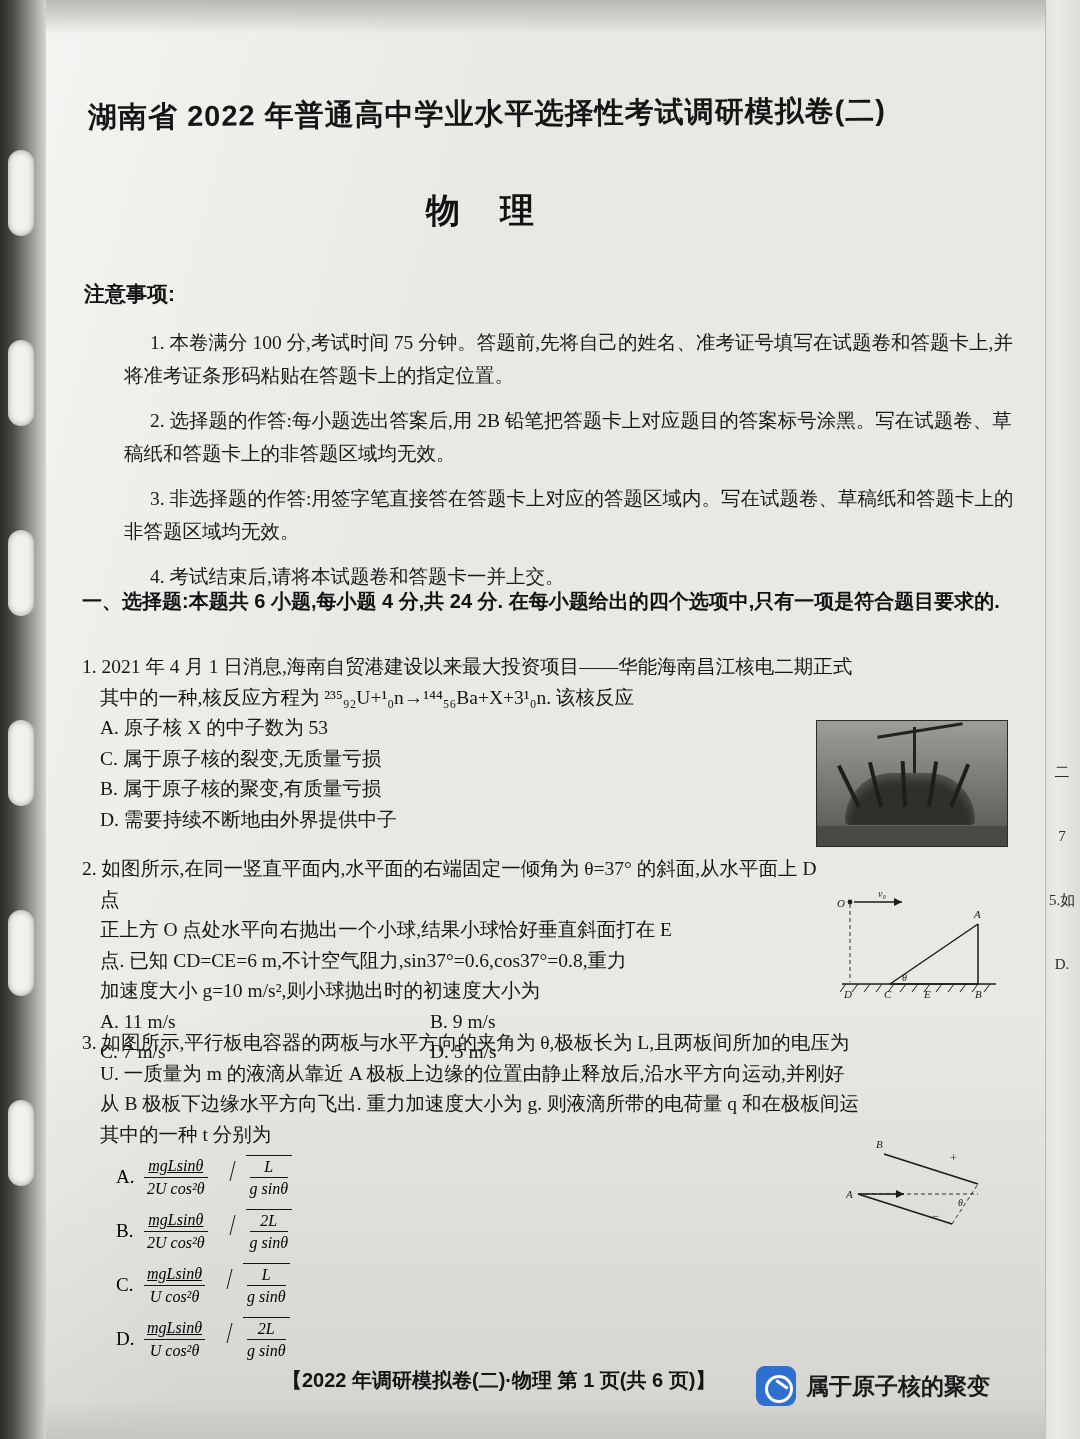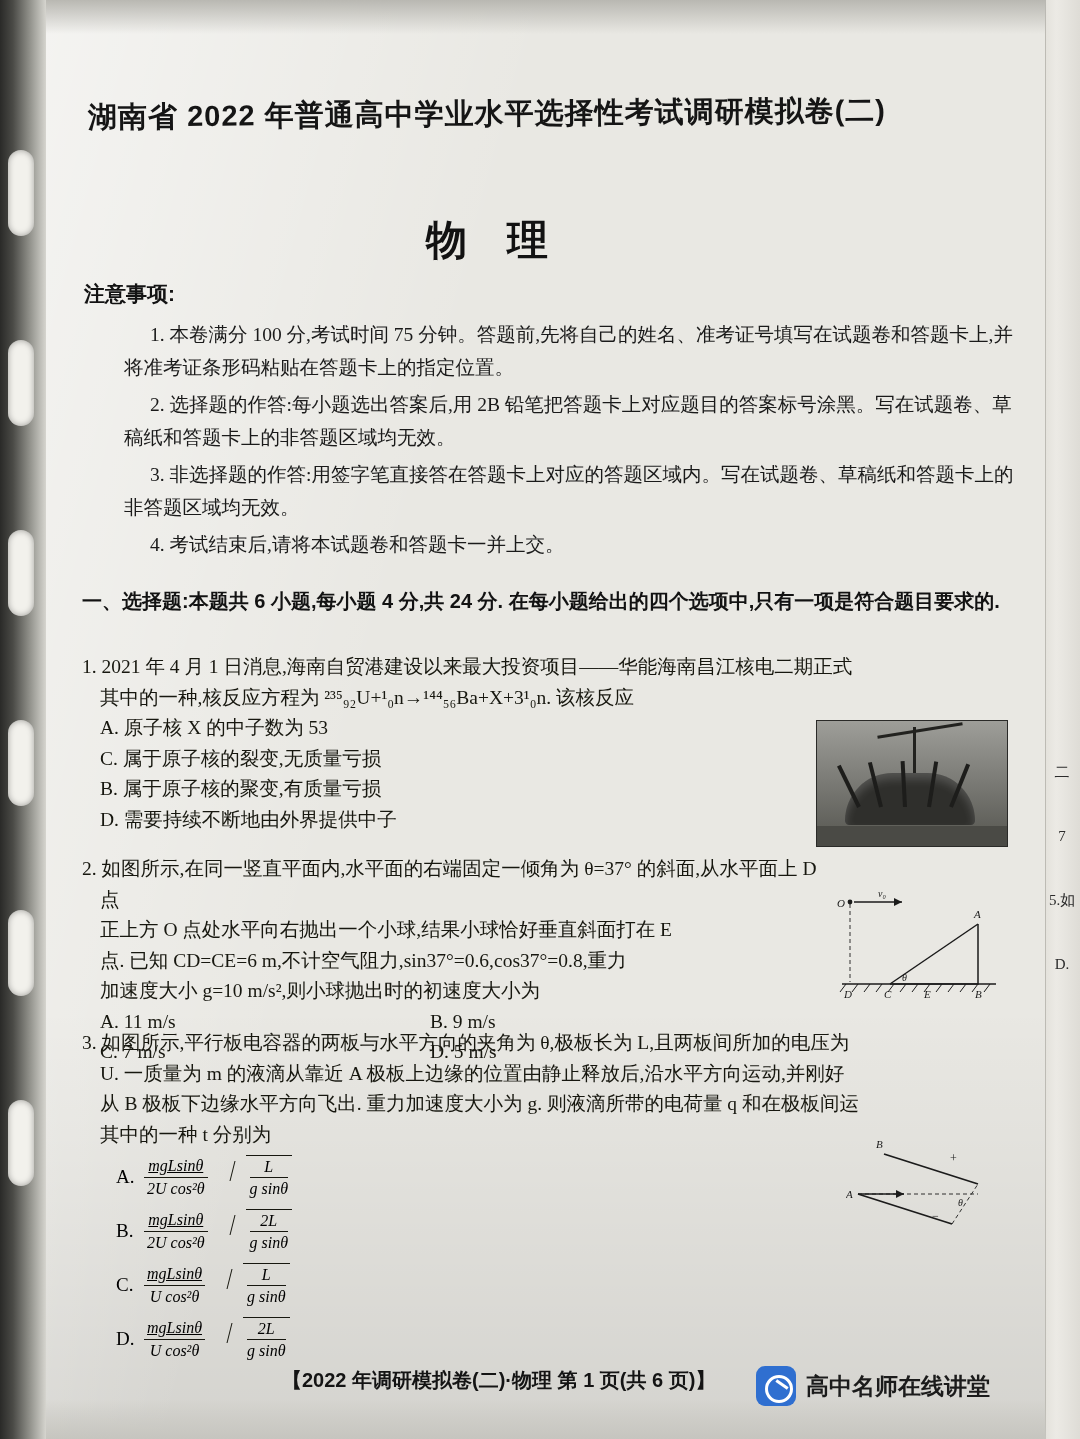--- a/index.html
+++ b/index.html
@@ -42,32 +42,32 @@
   
   .title{
     position:absolute;left:42px;top:86px;width:900px;
     font-family:"Liberation Sans","DejaVu Sans",sans-serif;
     font-weight:bold;font-size:29px;letter-spacing:1px;color:#151515;
     transform:rotate(-0.5deg);
   }
   .subject{
     position:absolute;left:380px;top:180px;
     font-family:"Liberation Sans","DejaVu Sans",sans-serif;
-    font-weight:bold;font-size:41px;letter-spacing:40px;color:#121212;margin-top:25px;
+    font-weight:bold;font-size:34px;letter-spacing:40px;color:#121212;
   }
   .notice-head{
     position:absolute;left:38px;top:272px;
     font-family:"Liberation Sans","DejaVu Sans",sans-serif;
     font-weight:bold;font-size:21px;color:#131313;
   }
   .notice{
     position:absolute;left:78px;top:306px;width:890px;
     font-size:19.5px;line-height:33px;color:#1a1a1a;
   }
-  .notice p{margin:4px 0 2px 0;text-indent:26px;}
+  .notice p{margin:12px 0 2px 0;text-indent:26px;}
   .section-1{
     position:absolute;left:36px;top:578px;width:930px;
     font-size:20px;line-height:31px;color:#121212;
     font-family:"Liberation Sans","DejaVu Sans",sans-serif;font-weight:bold;
   }
 
   .q{position:absolute;font-size:19.5px;line-height:30.5px;color:#17170f;}
   .opt-row{display:flex;}
   .opt-row .c1{width:330px;}
   .frac{display:inline-block;vertical-align:middle;text-align:center;font-style:italic;}
@@ -354,17 +354,17 @@
     <div>D.</div>
   </div>
 
   <div id="shade-top"></div>
   <div id="shade-bottom"></div>
 
   <div id="footer">
     <div id="foot-badge">【2022 年调研模拟卷(二)·物理    第 1 页(共 6 页)】</div>
     <div id="logo">
       <div class="mark"></div>
-      <div class="txt">高中名师在线讲堂</div>
+      <div class="txt">属于原子核的聚变</div>
     </div>
   </div>
 
 </div>
 
 </body></html>

